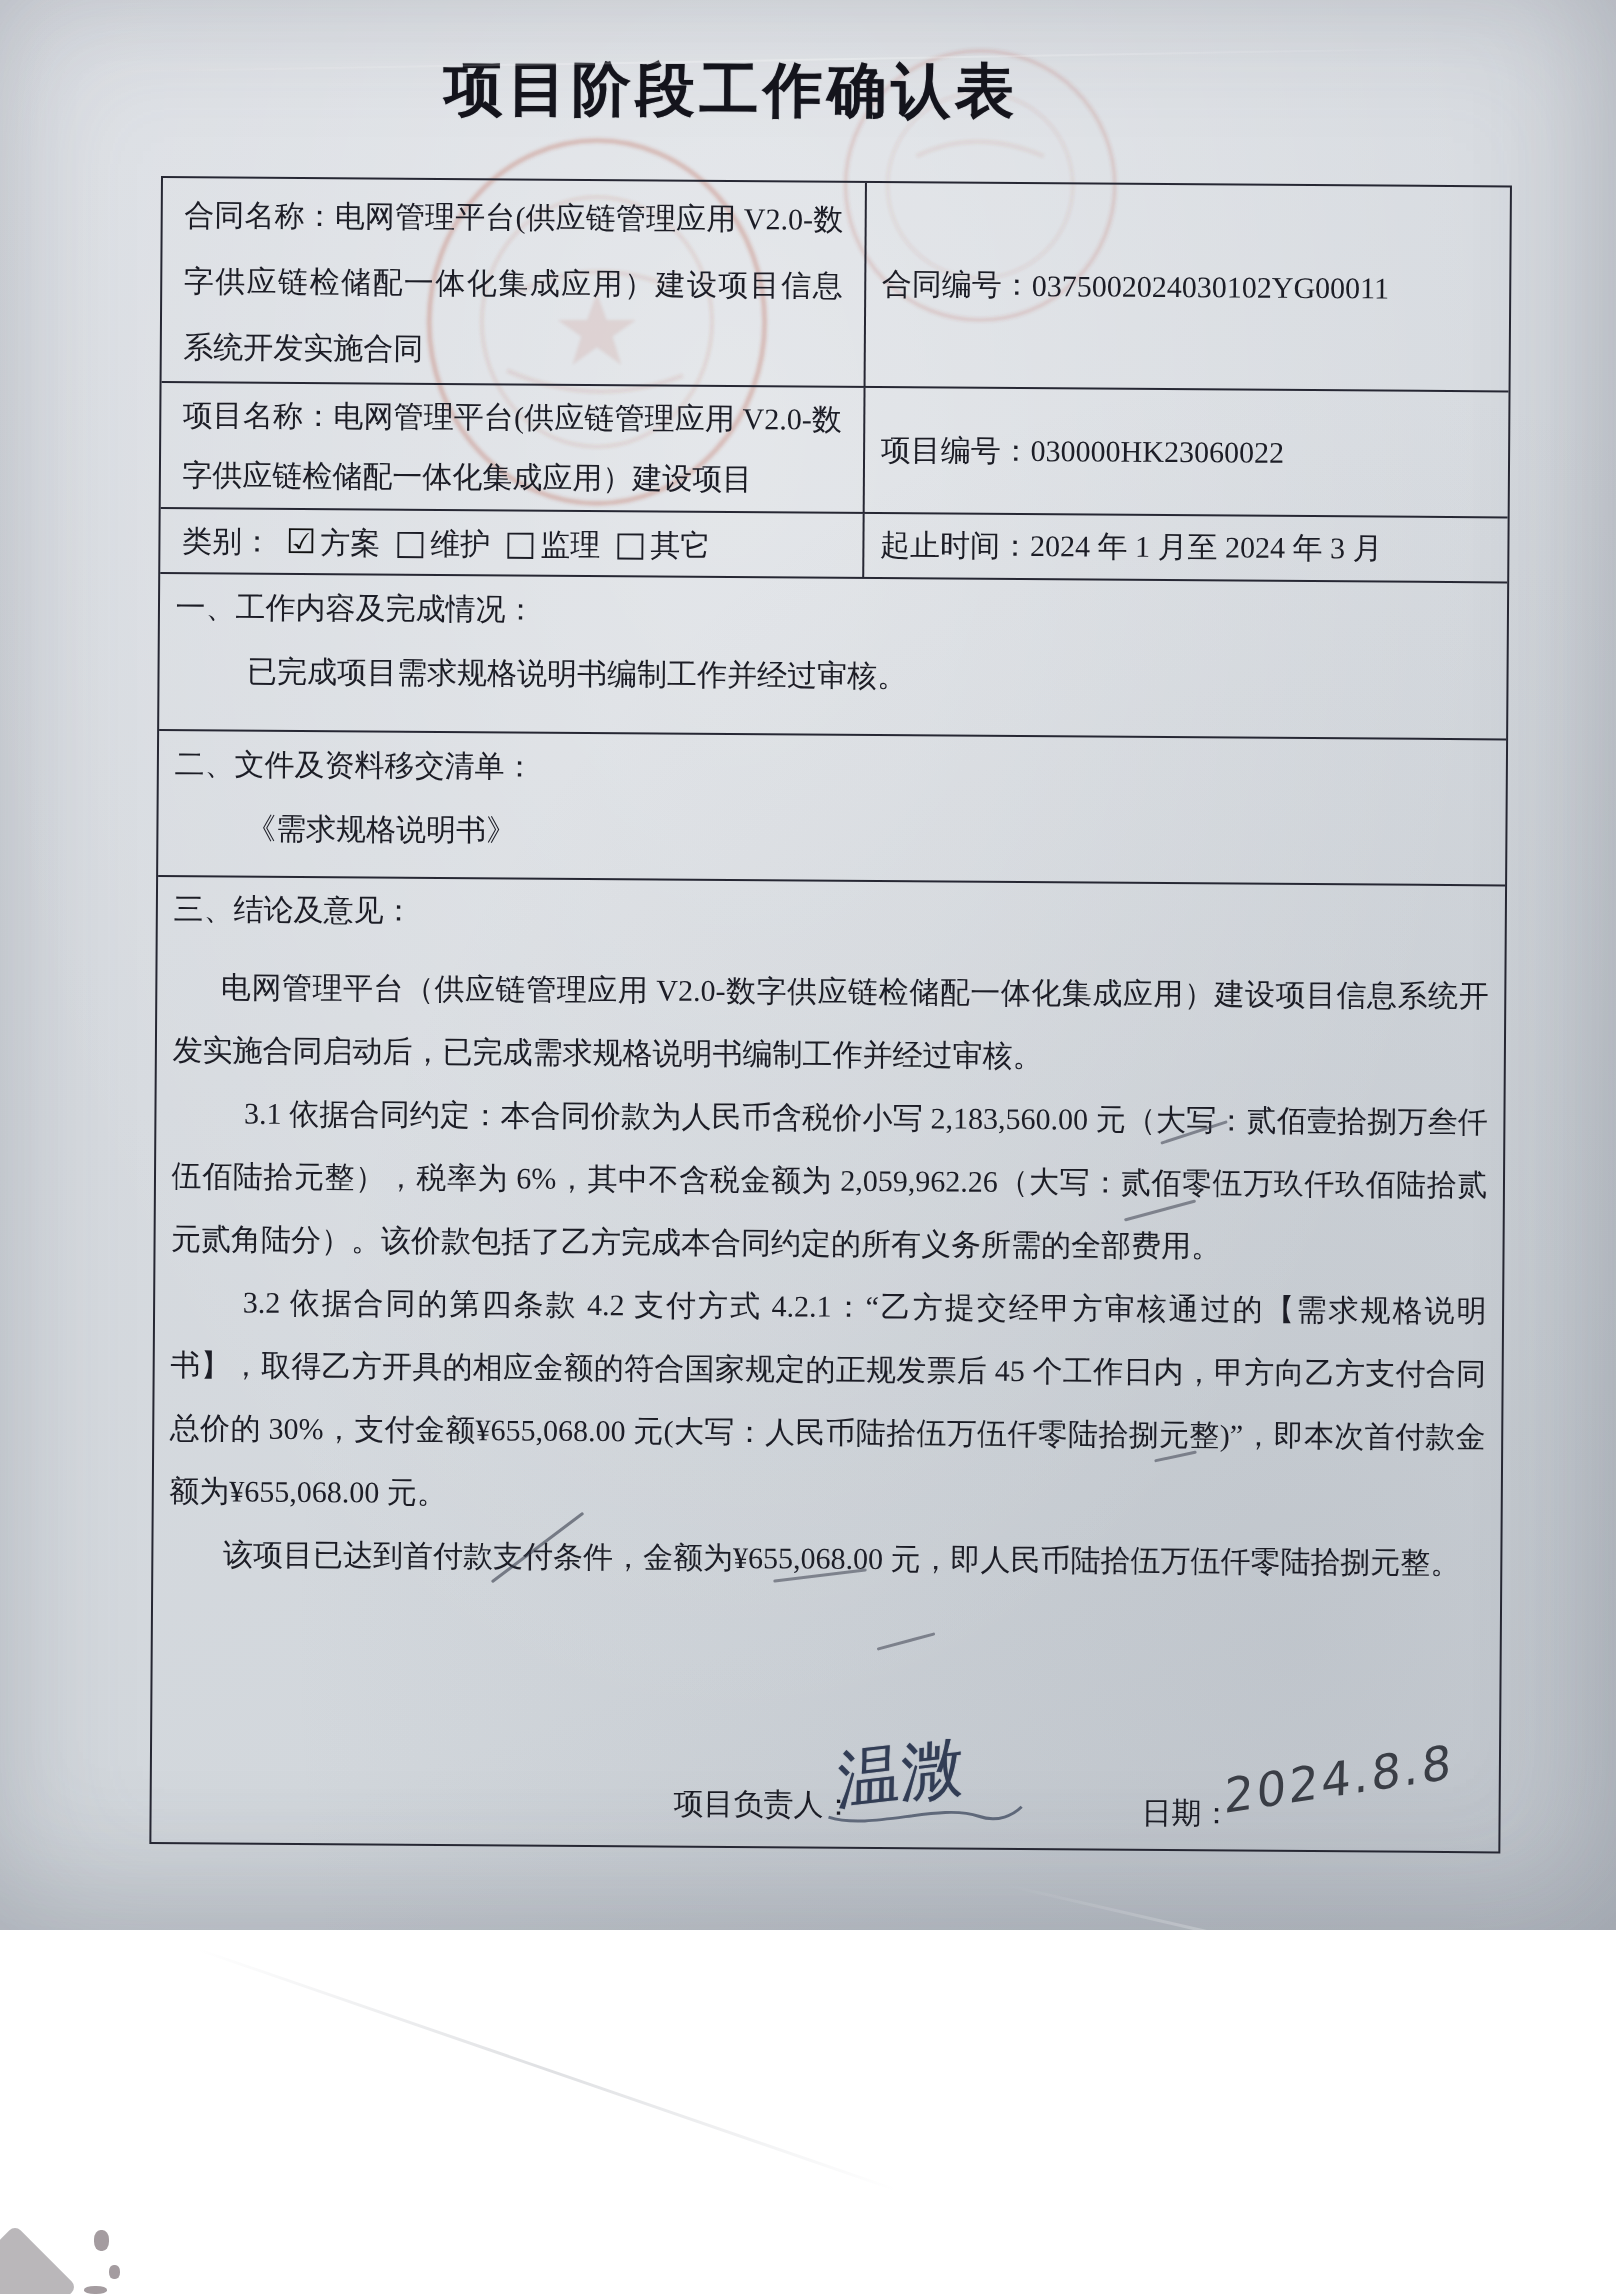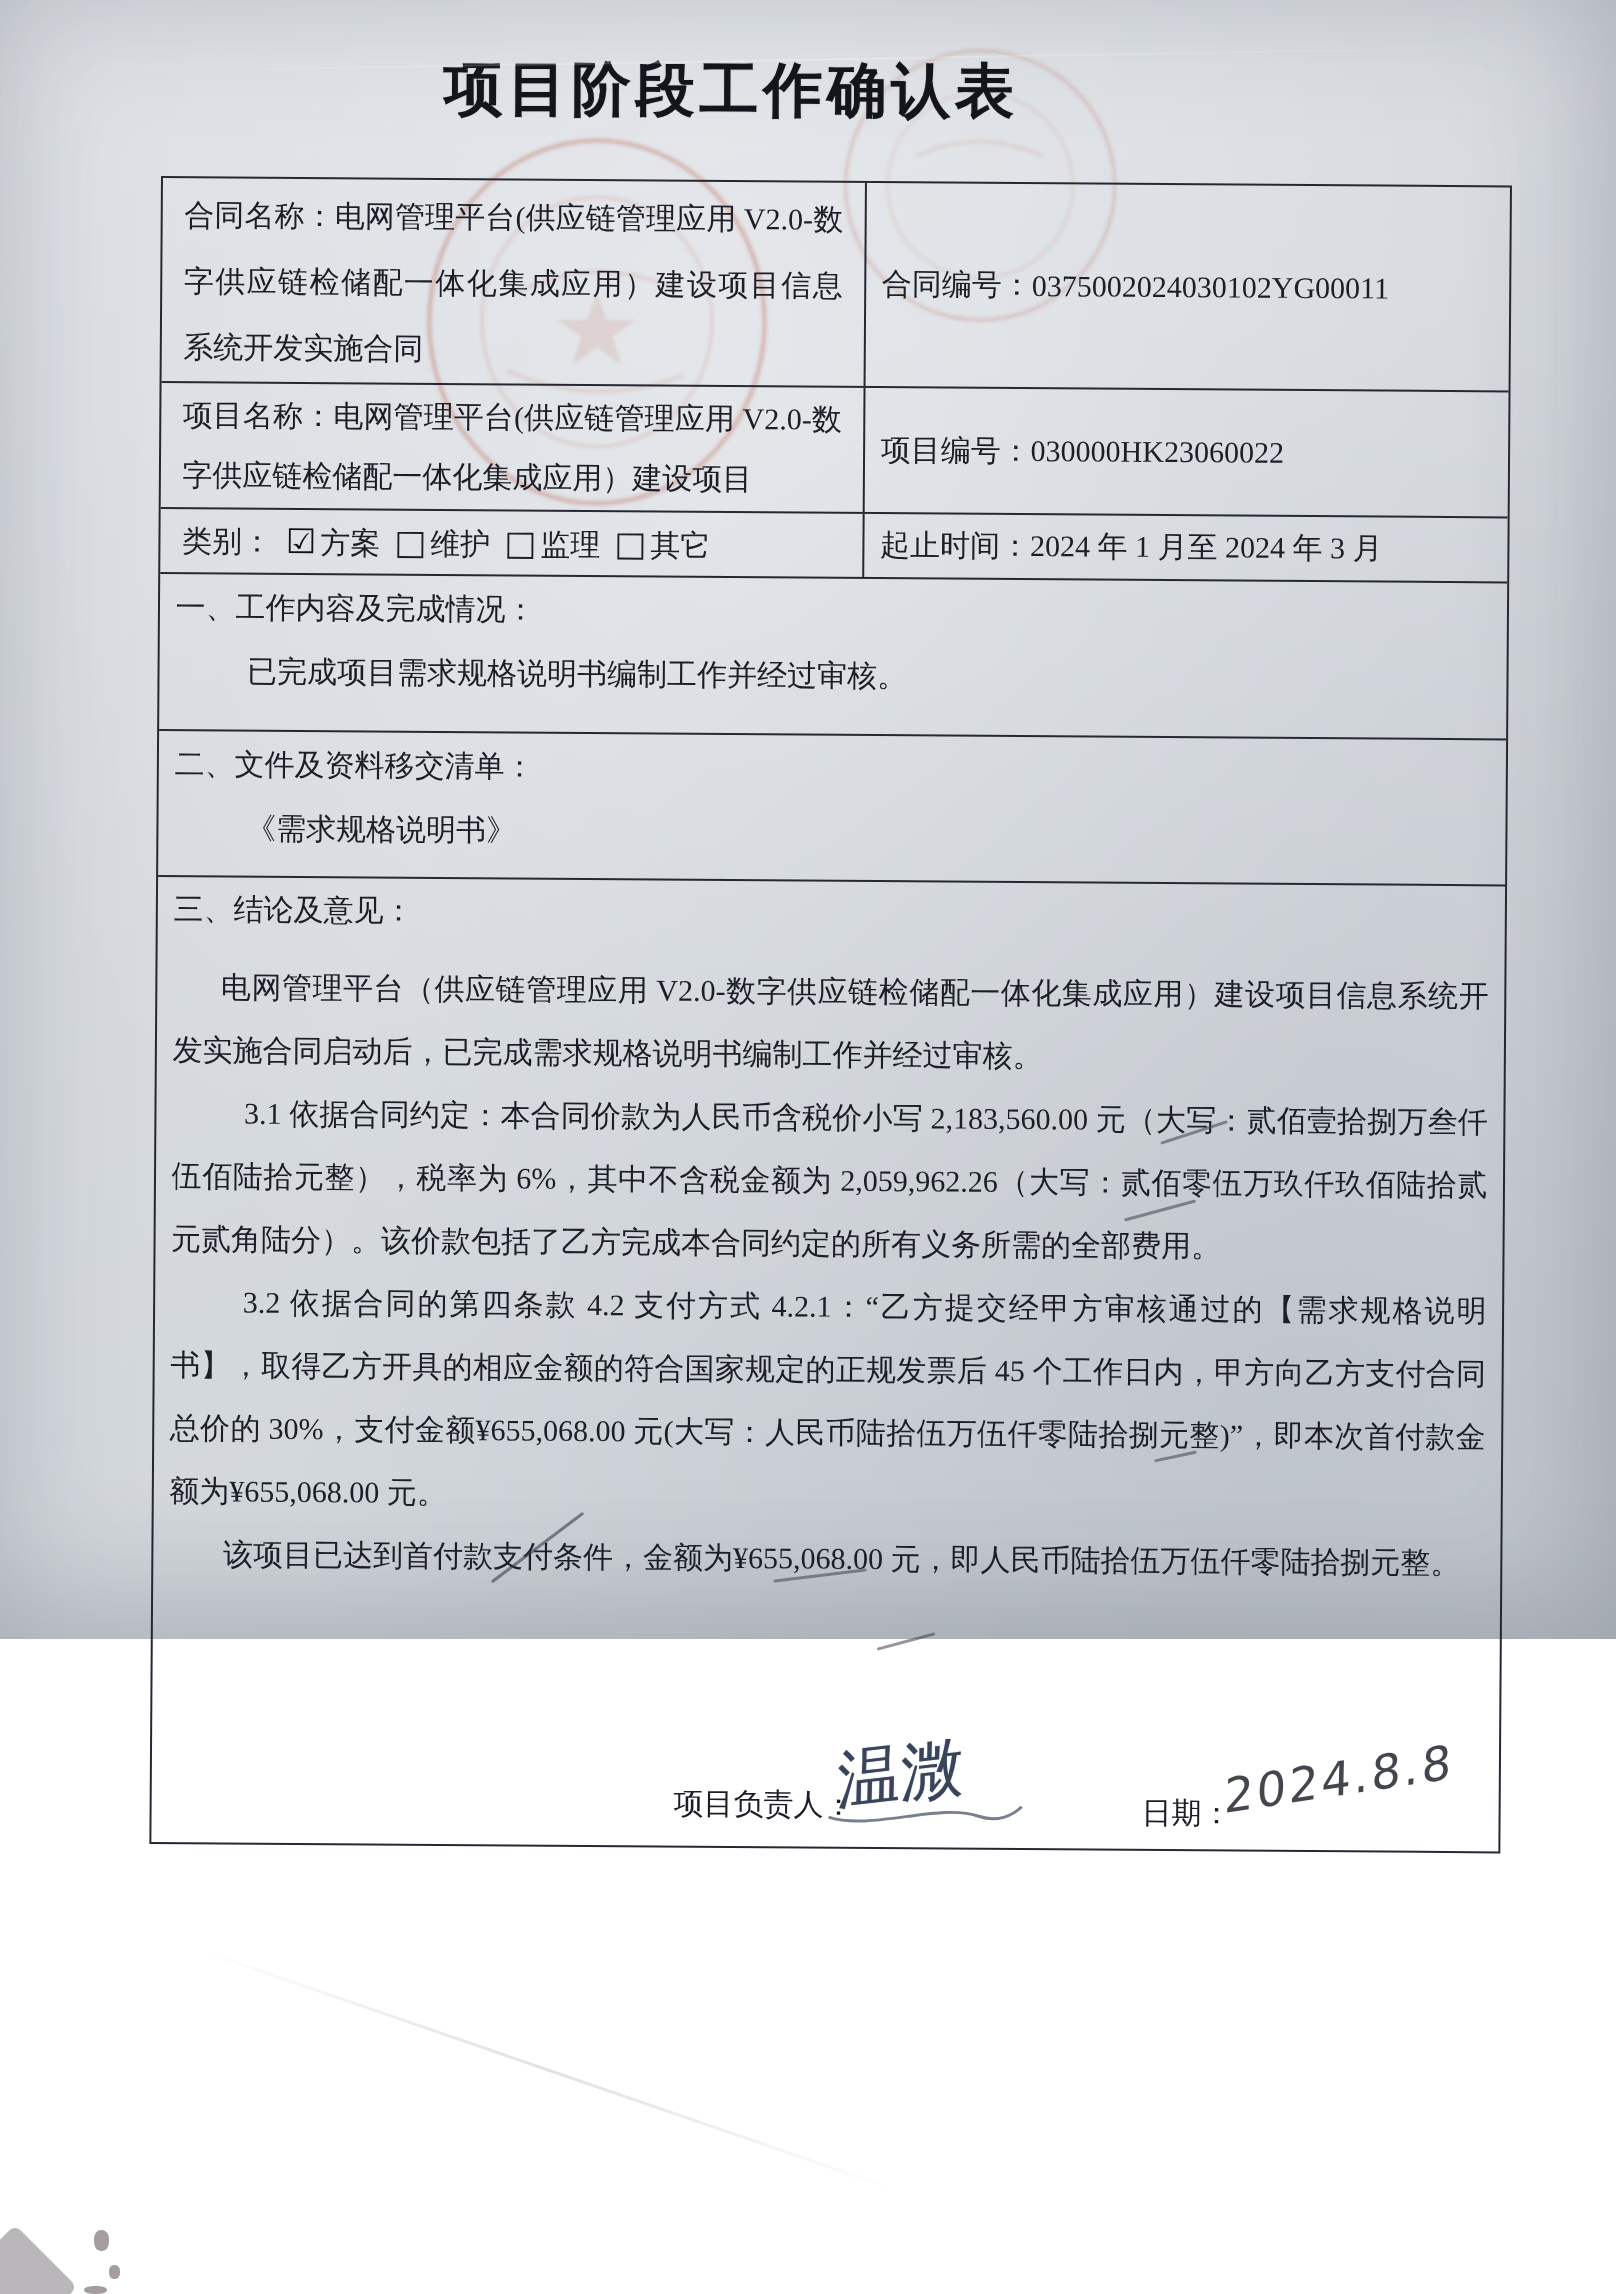--- a/index.html
+++ b/index.html
@@ -1,18 +1,18 @@
 <!DOCTYPE html>
 <html><head>
 <meta charset="utf-8">
 <style>
   html,body{margin:0;padding:0;}
   body{width:1617px;height:2295px;overflow:hidden;
        font-family:"Liberation Serif","DejaVu Serif",serif;}
-  .page{position:relative;width:1617px;height:1639px;
+  .page{position:relative;width:1617px;height:1930px;
     background:
       radial-gradient(ellipse at 45% 22%, rgba(255,255,255,.30), rgba(255,255,255,0) 62%),
       radial-gradient(ellipse at 80% 85%, rgba(120,128,140,.18), rgba(120,128,140,0) 55%),
       linear-gradient(158deg,#dde0e5 0%,#d6dadf 45%,#d2d7dc 75%,#cbd0d6 100%);
     box-shadow:inset 0 0 137px rgba(90,96,110,.22), inset -34px -49px 117px rgba(80,86,100,.15);
   }
   .title{position:absolute;top:51px;left:0;width:1463px;margin:0;text-align:center;
     font-size:59px;font-weight:bold;color:#14141c;letter-spacing:4.9px;
     transform:rotate(.25deg);text-shadow:0 0 1px rgba(20,20,30,.55);}
   .doc-table{position:absolute;left:161px;top:176px;width:1351px;height:1668px;

